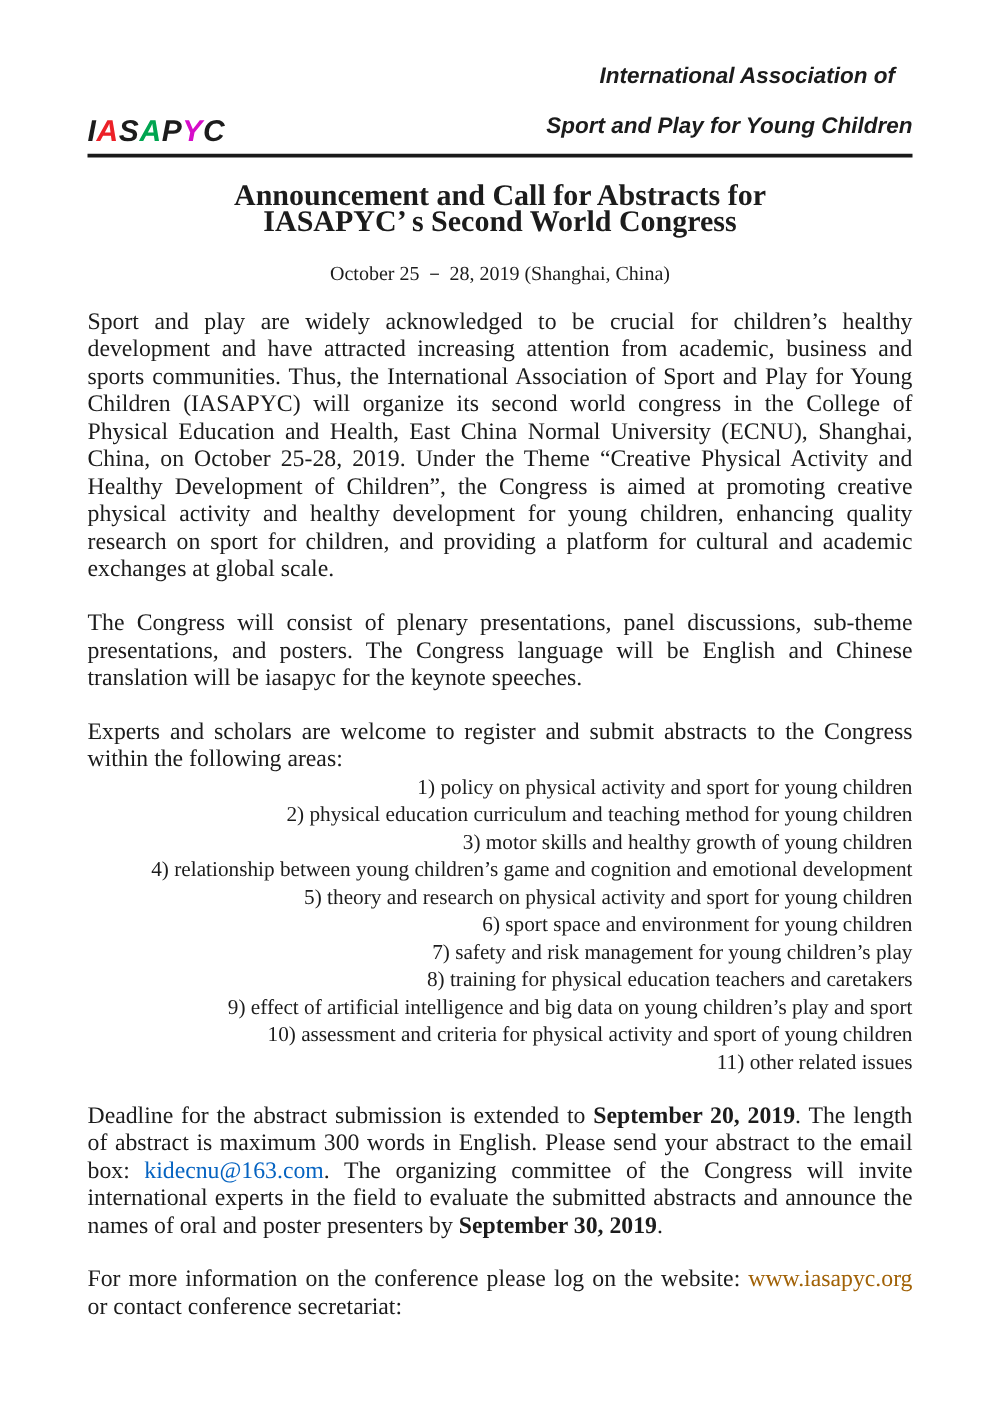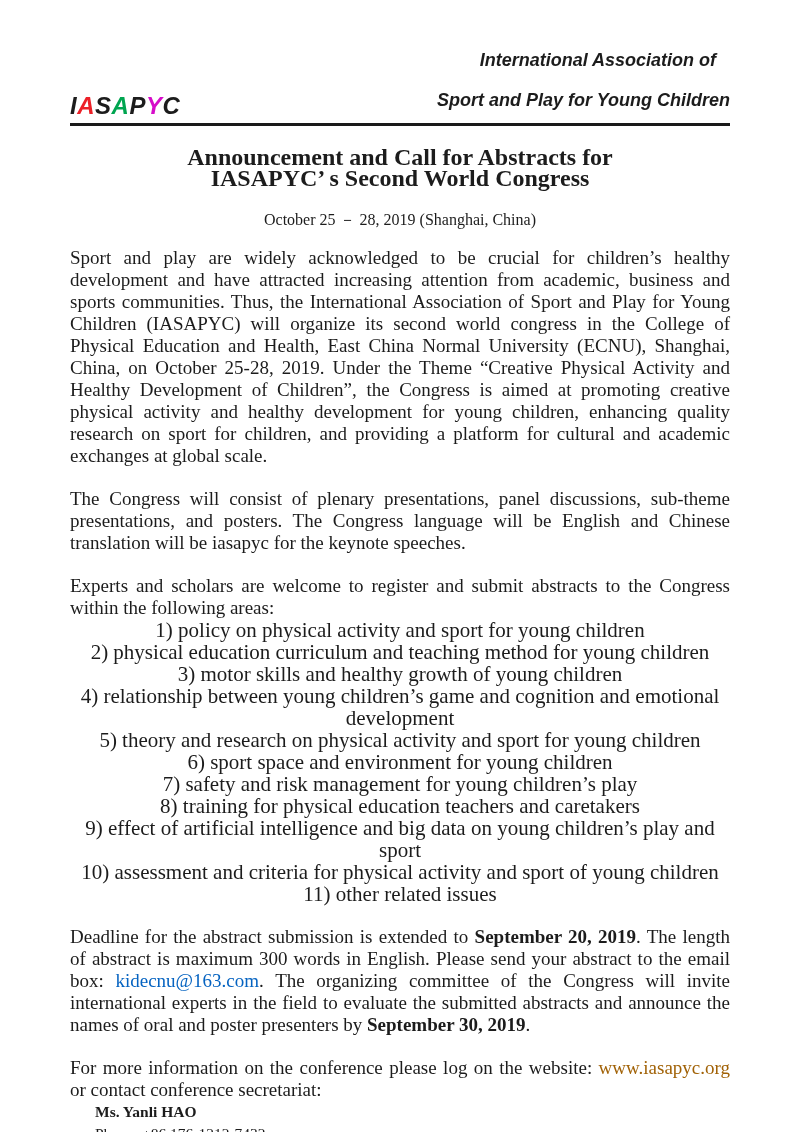--- a/index.html
+++ b/index.html
@@ -58,23 +58,23 @@
   
   .body-par {
     font-size: 19px;
     line-height: 22px;
     text-align: justify;
     margin: 21px 0 0 0;
   }
   .first-par { margin-top: 17px; }
   .topics { margin: 0; }
   .topic-item {
-    font-size: 21px;
+    font-size: 17px;
     line-height: 22px;
-    text-align: center;
+    text-align: right;
   }
   b { font-weight: 700; }
   .link {
     color: #0563c1;
     cursor: pointer;
   }
   .contact { padding-left: 25px; }
   .contact-name {
     font-weight: 700;
     font-size: 15.5px;
@@ -125,18 +125,14 @@
     <div class="topic-item">8) training for physical education teachers and caretakers</div>
     <div class="topic-item">9) effect of artificial intelligence and big data on young children’s play and sport</div>
     <div class="topic-item">10) assessment and criteria for physical activity and sport of young children</div>
     <div class="topic-item">11) other related issues</div>
   </div>
 
   <p class="body-par"><span>Deadline for the abstract submission is extended to </span><b>September 20, 2019</b><span>. The length of abstract is maximum 300 words in English. Please send your abstract to the email box: </span><a class="link" style="color: rgb(5, 99, 193);">kidecnu@163.com</a><span>. The organizing committee of the Congress will invite international experts in the field to evaluate the submitted abstracts and announce the names of oral and poster presenters by </span><b>September 30, 2019</b><span>.</span></p>
 
   <p class="body-par"><span>For more information on the conference please log on the website: </span><a class="link" style="color: #a16207;">www.iasapyc.org</a><span> or contact conference secretariat:</span></p>
 
-  <div class="contact">
-    <div class="contact-name">Ms. Yanli HAO</div>
-    <div class="contact-phone">Phone: +86 176-1212-7432</div>
-  </div>
 
 </div>
 
 </body></html>

